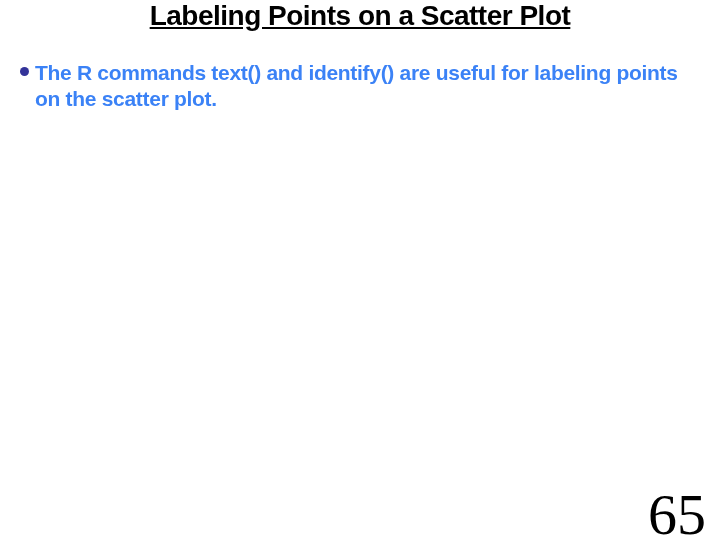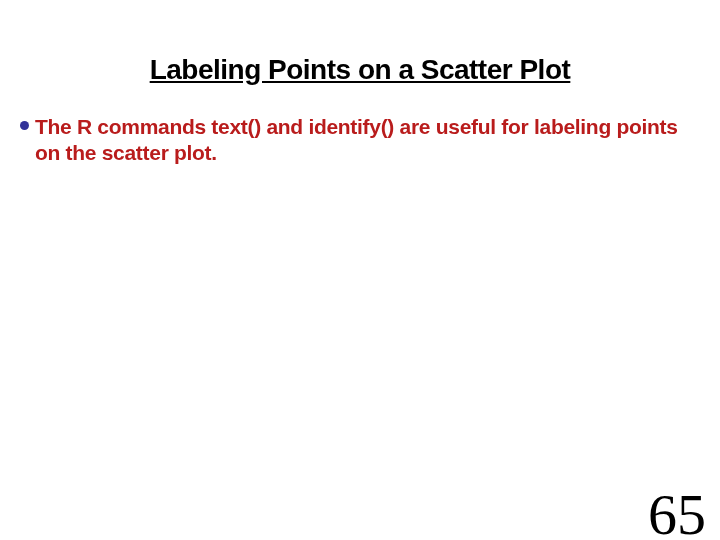--- a/index.html
+++ b/index.html
@@ -13,45 +13,44 @@
       background: #ffffff;
       font-family: Verdana, Geneva, sans-serif;
       position: relative;
       overflow: hidden;
     }
     .title {
       text-align: center;
       font-size: 28px;
       font-weight: bold;
       text-decoration: underline;
-      padding-top: 14px;
+      padding-top: 0;
       color: #000;
       letter-spacing: -0.5px;
-      margin-top: 40px;
     }
     .content {
       padding: 28px 20px 0 20px;
     }
     .bullet-row {
       display: flex;
       align-items: flex-start;
       gap: 6px;
     }
     .bullet {
       width: 9px;
       height: 9px;
       background: #333399;
       border-radius: 50%;
       flex-shrink: 0;
       margin-top: 7px;
     }
     .body-text {
       font-size: 21px;
       font-weight: bold;
-      color: #b91c1c;
+      color: #3b82f6;
       line-height: 1.25;
       letter-spacing: -0.3px;
     }
     .page-number {
       position: absolute;
       bottom: -8px;
       right: 14px;
       font-family: "Times New Roman", Times, serif;
       font-size: 58px;
       font-weight: normal;

